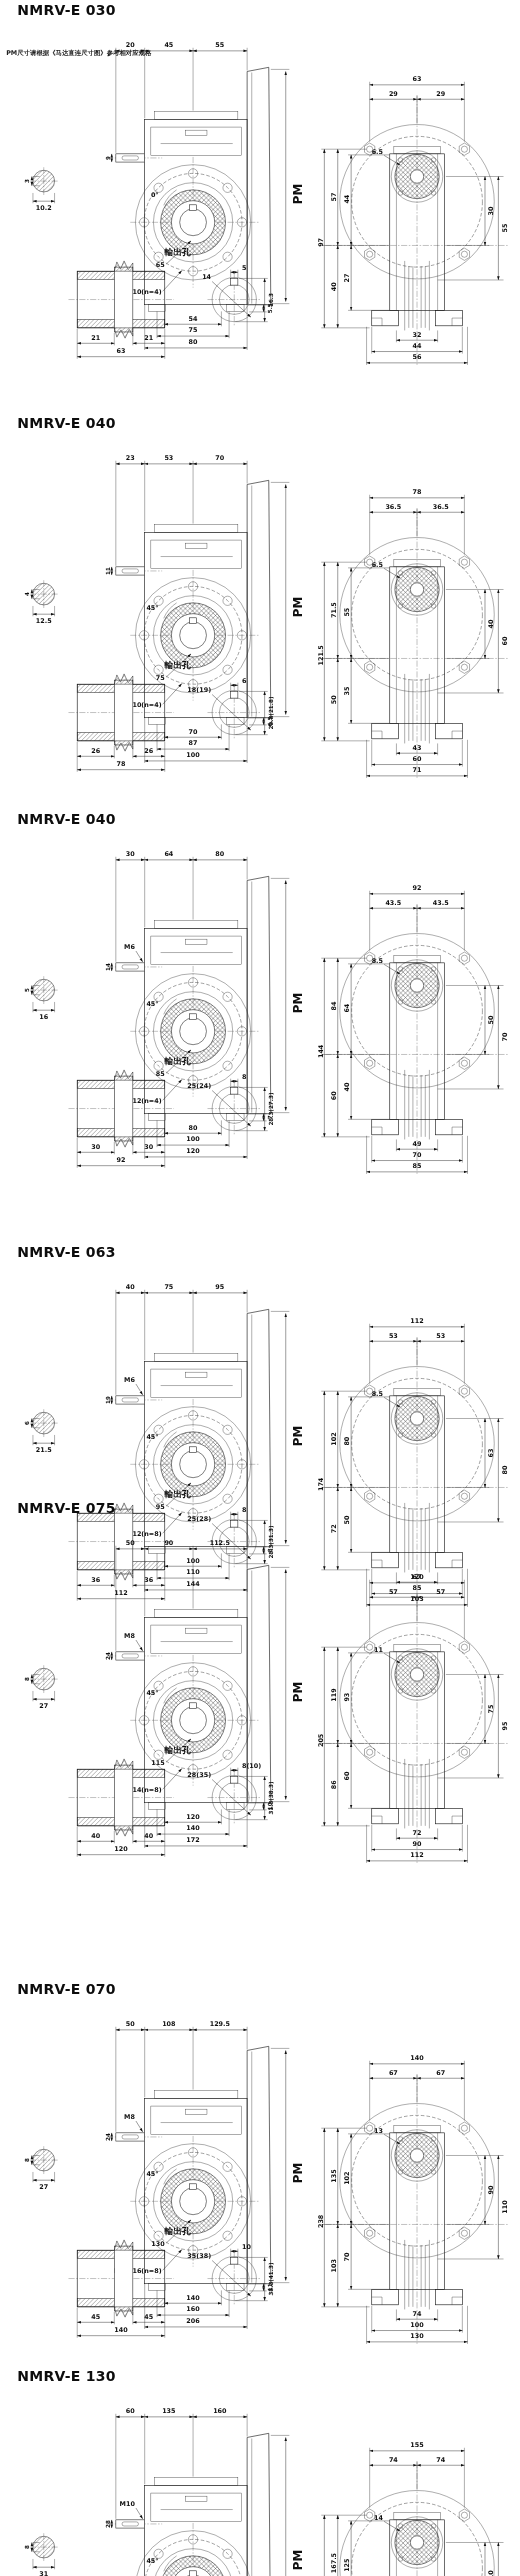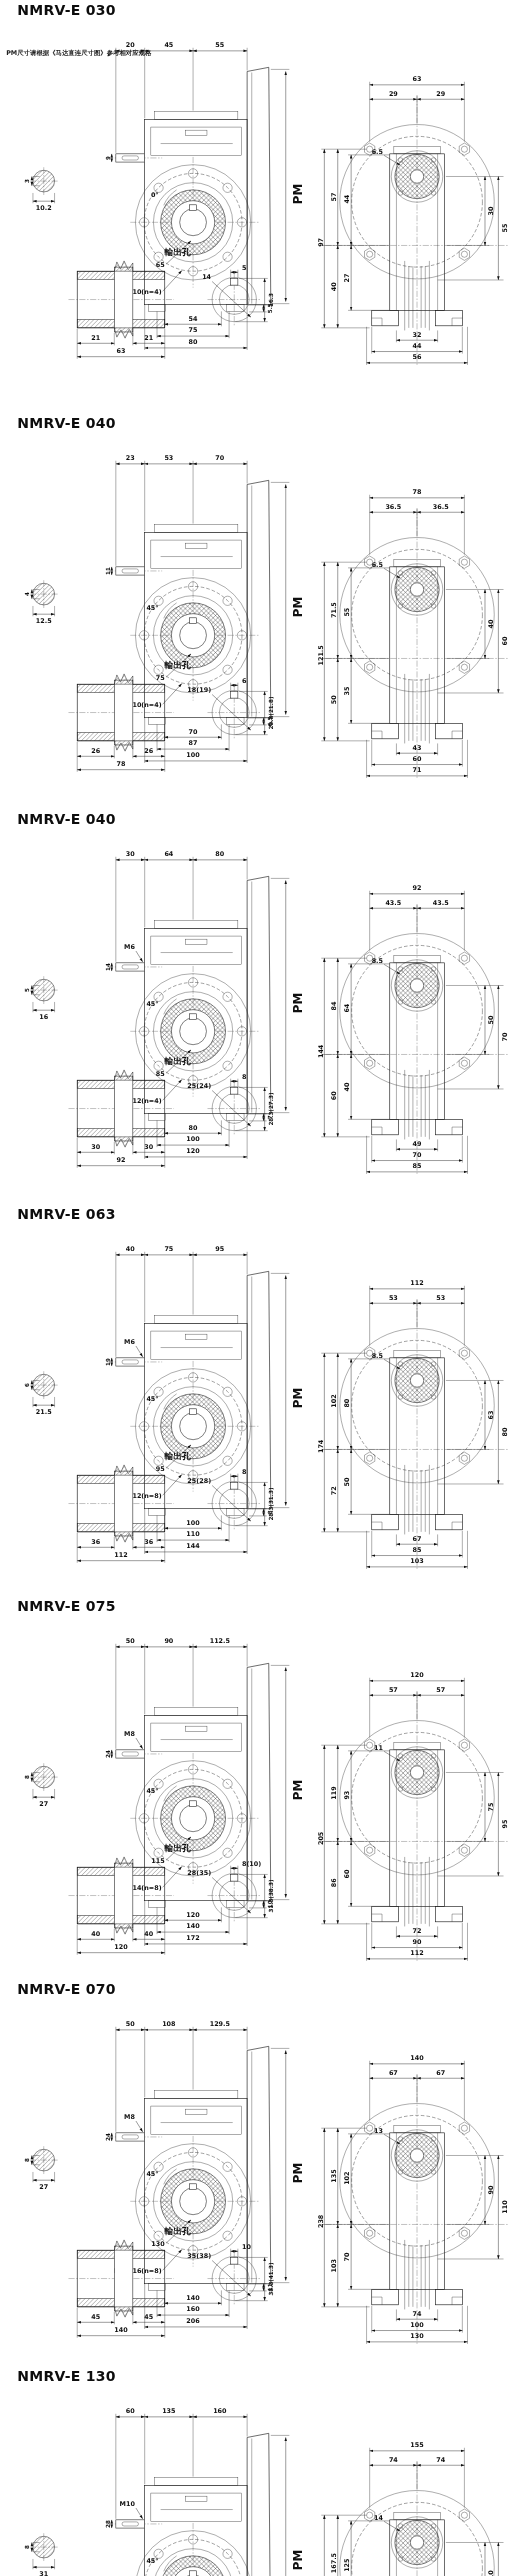--- a/index.html
+++ b/index.html
@@ -749,21 +749,21 @@
           <line class="dl" x1="412" y1="500" x2="487" y2="569" marker-end="url(#arr)"></line>
           <line class="tl" x1="464" y1="494" x2="520" y2="494"></line>
           <line class="tl" x1="457" y1="578" x2="520" y2="578"></line>
           <line class="dl" x1="514" y1="494" x2="514" y2="578" marker-start="url(#arr)" marker-end="url(#arr)"></line>
           <text class="t11" x="527" y="540" text-anchor="middle" transform="rotate(-90 527 536)">28.3(27.3)</text>
         </g>
       </g>
     </svg>
   </div>
 
-  <div class="section" style="top: 1204px; text-align: center;">
+  <div class="section" style="top: 1242px; text-align: center;">
     <div class="model-title">NMRV-E 063</div>
     <div class="model-subtitle"></div>
     <svg class="drawing" width="520" height="358" viewBox="0 0 1010 695">
 
       <g>
         <line class="cl" x1="58" y1="305" x2="112" y2="305"></line>
         <line class="cl" x1="85" y1="278" x2="85" y2="332"></line>
         <circle class="hfill" cx="85" cy="305" r="21"></circle>
         <line class="tl" x1="64" y1="296" x2="77" y2="296"></line>
         <line class="tl" x1="64" y1="314" x2="77" y2="314"></line>
@@ -988,21 +988,21 @@
           <line class="dl" x1="412" y1="500" x2="487" y2="569" marker-end="url(#arr)"></line>
           <line class="tl" x1="464" y1="494" x2="520" y2="494"></line>
           <line class="tl" x1="457" y1="578" x2="520" y2="578"></line>
           <line class="dl" x1="514" y1="494" x2="514" y2="578" marker-start="url(#arr)" marker-end="url(#arr)"></line>
           <text class="t11" x="527" y="540" text-anchor="middle" transform="rotate(-90 527 536)">28.3(31.3)</text>
         </g>
       </g>
     </svg>
   </div>
 
-  <div class="section" style="top: 1596px;">
+  <div class="section" style="top: 1498px;">
     <div class="model-title">NMRV-E 075</div>
     <div class="model-subtitle"></div>
     <svg class="drawing" width="520" height="358" viewBox="0 0 1010 695">
 
       <g>
         <line class="cl" x1="58" y1="305" x2="112" y2="305"></line>
         <line class="cl" x1="85" y1="278" x2="85" y2="332"></line>
         <circle class="hfill" cx="85" cy="305" r="21"></circle>
         <line class="tl" x1="64" y1="296" x2="77" y2="296"></line>
         <line class="tl" x1="64" y1="314" x2="77" y2="314"></line>

